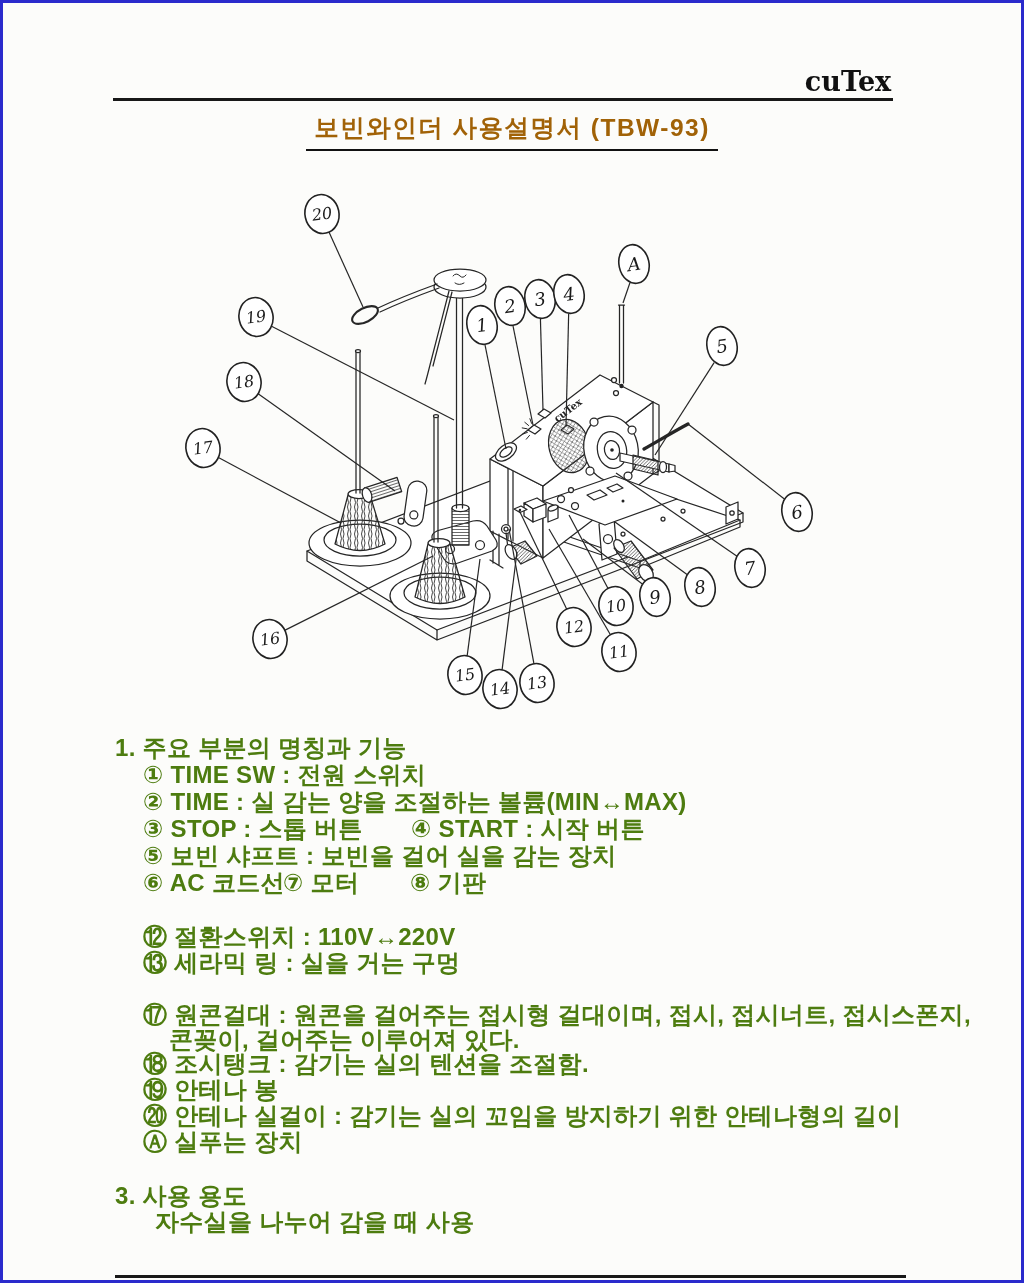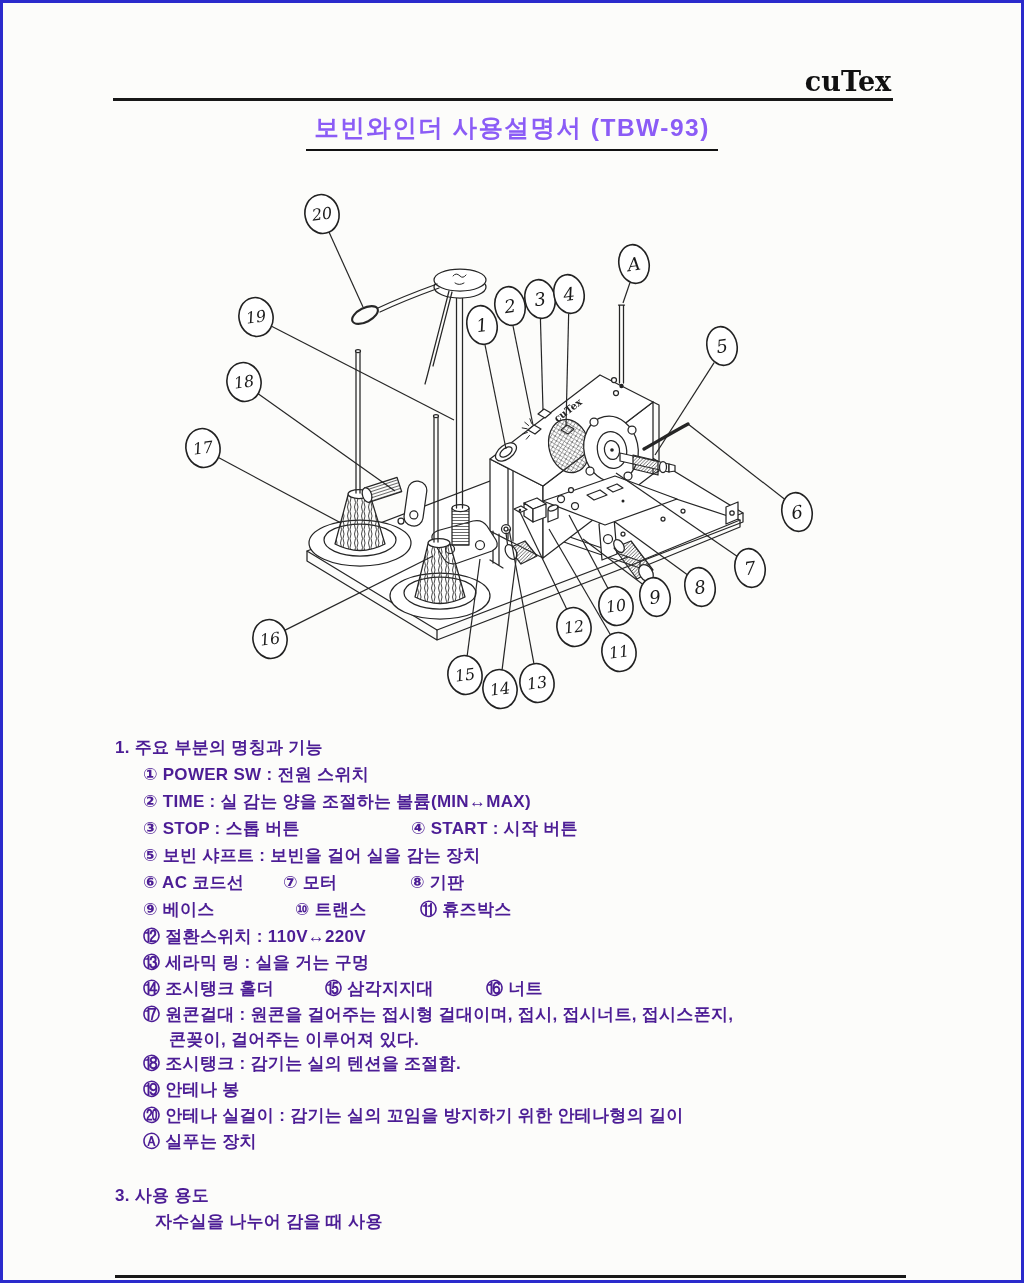--- a/index.html
+++ b/index.html
@@ -9,28 +9,28 @@
     overflow:hidden;font-family:"Liberation Sans","DejaVu Sans",sans-serif;color:#161616;
   }
   .header-rule{position:absolute;left:110px;top:95px;width:780px;height:3px;background:#181818;}
   .logo{
     position:absolute;left:800px;top:63px;width:90px;text-align:center;
     font-family:"DejaVu Serif","Liberation Serif",serif;font-weight:bold;font-size:27px;color:#111;
   }
   .title-wrap{position:absolute;left:0;top:108px;width:100%;text-align:center;}
   .title{
     display:inline-block;font-size:24.5px;font-weight:700;letter-spacing:1.5px;
-    padding:0 8px 5px 8px;border-bottom:2.5px solid #111;color:#8b5cf6;
+    padding:0 8px 5px 8px;border-bottom:2.5px solid #111;color:#a16207;
   }
   .diagram{position:absolute;left:0;top:0;width:1018px;height:1277px;}
   .textlayer{position:absolute;left:0;top:0;width:100%;height:100%;}
   .trow{position:absolute;left:0;width:100%;height:27px;line-height:27px;}
   .trow span{
-    position:absolute;top:0;white-space:pre;font-size:17px;font-weight:600;
-    letter-spacing:.3px;color:#4c1d95;
+    position:absolute;top:0;white-space:pre;font-size:24px;font-weight:600;
+    letter-spacing:.3px;color:#4d7c0f;
   }
   .footer-rule{position:absolute;left:112px;top:1272px;width:791px;height:3px;background:#181818;}
 </style>
 </head>
 <body>
 
 <div class="page">
 
   <div class="header-rule"></div>
   <div class="logo">cuTex</div>
@@ -320,53 +320,43 @@
           <text x="319" y="211" text-anchor="middle" dominant-baseline="central" font-family="DejaVu Serif, Liberation Serif, serif" font-style="italic" font-size="16" fill="#1a1a1a" transform="rotate(-8 319 211)">20</text>
         </g>
       </g>
   </svg>
 
   <div class="textlayer" id="rows">
       <div class="trow" style="top: 731px;">
         <span style="left: 112px;">1. 주요 부분의 명칭과 기능</span>
       </div>
       <div class="trow" style="top: 758px;">
-        <span style="left: 140px;">① POWER SW : 전원 스위치</span>
+        <span style="left: 140px;">① TIME SW : 전원 스위치</span>
       </div>
       <div class="trow" style="top: 785px;">
         <span style="left: 140px;">② TIME : 실 감는 양을 조절하는 볼륨(MIN↔MAX)</span>
       </div>
       <div class="trow" style="top: 812px;">
         <span style="left: 140px;">③ STOP : 스톱 버튼</span>
         <span style="left: 408px;">④ START : 시작 버튼</span>
       </div>
       <div class="trow" style="top: 839px;">
         <span style="left: 140px;">⑤ 보빈 샤프트 : 보빈을 걸어 실을 감는 장치</span>
       </div>
       <div class="trow" style="top: 866px; padding-left: 37px;">
         <span style="left: 140px;">⑥ AC 코드선</span>
         <span style="left: 280px;">⑦ 모터</span>
         <span style="left: 407px;">⑧ 기판</span>
       </div>
-      <div class="trow" style="top: 893px;">
-        <span style="left: 140px;">⑨ 베이스</span>
-        <span style="left: 292px;">⑩ 트랜스</span>
-        <span style="left: 417px;">⑪ 휴즈박스</span>
-      </div>
       <div class="trow" style="top: 920px;">
         <span style="left: 140px;">⑫ 절환스위치 : 110V↔220V</span>
       </div>
       <div class="trow" style="top: 946px;">
         <span style="left: 140px;">⑬ 세라믹 링 : 실을 거는 구멍</span>
       </div>
-      <div class="trow" style="top: 972px;">
-        <span style="left: 140px;">⑭ 조시탱크 홀더</span>
-        <span style="left: 322px;">⑮ 삼각지지대</span>
-        <span style="left: 483px;">⑯ 너트</span>
-      </div>
       <div class="trow" style="top: 998px;">
         <span style="left: 140px;">⑰ 원콘걸대 : 원콘을 걸어주는 접시형 걸대이며, 접시, 접시너트, 접시스폰지,</span>
       </div>
       <div class="trow" style="top: 1023px;">
         <span style="left: 166px;">콘꽂이, 걸어주는 이루어져 있다.</span>
       </div>
       <div class="trow" style="top: 1047px;">
         <span style="left: 140px;">⑱ 조시탱크 : 감기는 실의 텐션을 조절함.</span>
       </div>
       <div class="trow" style="top: 1073px;">

